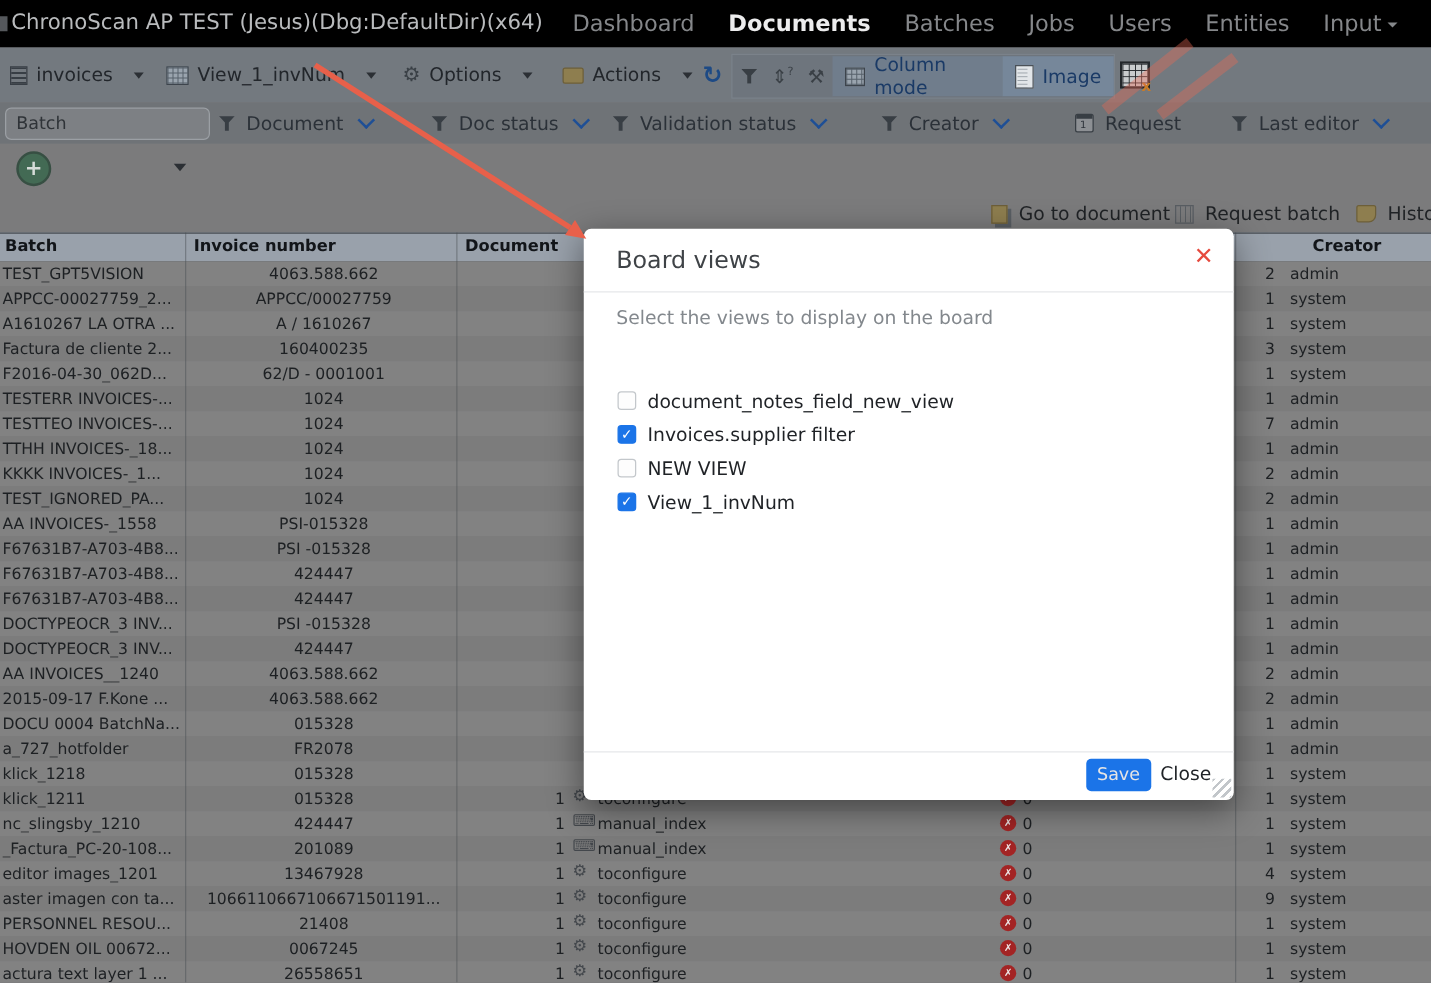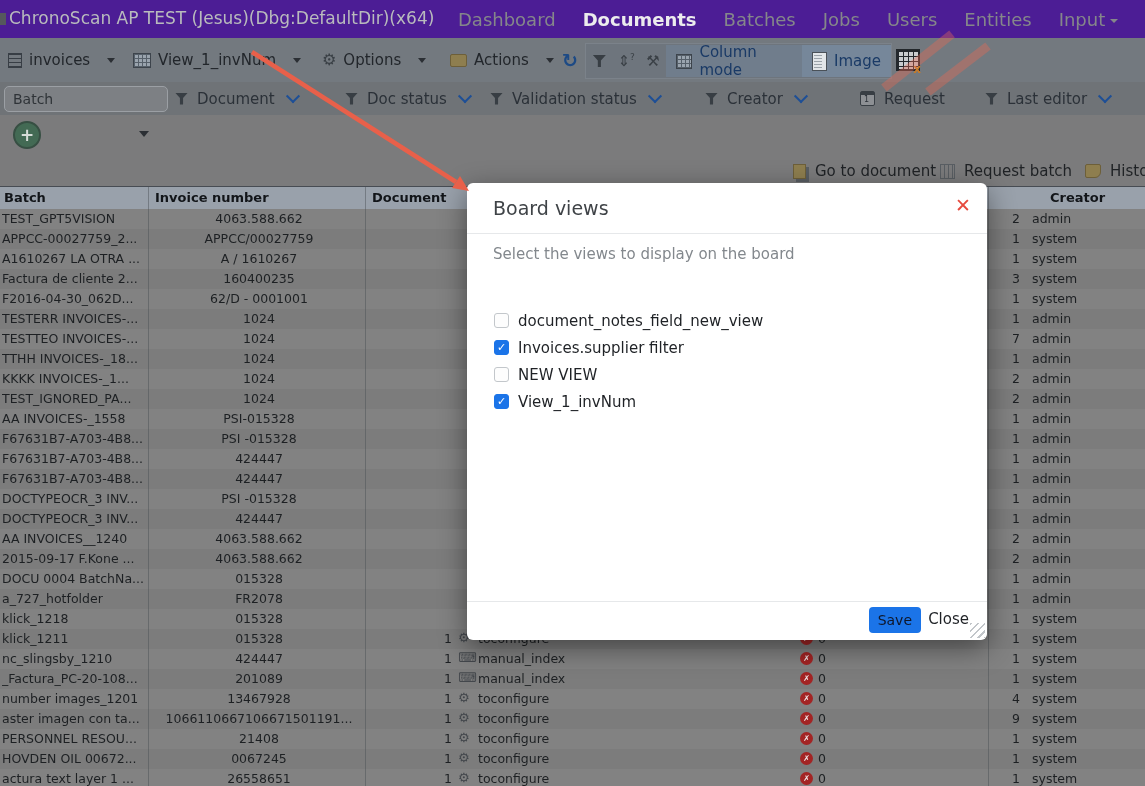--- a/index.html
+++ b/index.html
@@ -2,21 +2,21 @@
 <html><head>
 <meta charset="utf-8">
 <style>
   html,body{margin:0;padding:0;}
   body{
     width:1145px;height:786px;overflow:hidden;position:relative;
     background:#7b7b7c;font-family:"DejaVu Sans",sans-serif;
     -webkit-font-smoothing:antialiased;
   }
   
-  .navbar{position:absolute;left:0;top:0;width:1145px;height:38px;background:#4c1d95;}
+  .navbar{position:absolute;left:0;top:0;width:1145px;height:38px;background:#000000;}
   .brand-frag{position:absolute;left:0px;top:13px;width:6px;height:12px;background:#55585c;}
   .app-title{position:absolute;left:9px;top:8px;font-size:17px;color:#b9bbbd;white-space:nowrap;}
   .nav-menu{position:absolute;left:458px;top:0;height:38px;display:flex;align-items:center;gap:27px;white-space:nowrap;}
   .nav-item{font-size:18px;color:#85878a;cursor:pointer;}
   .nav-item.active{color:#ececed;font-weight:bold;}
   .nav-caret{display:inline-block;margin-left:5px;width:0;height:0;border-left:4px solid transparent;border-right:4px solid transparent;border-top:4px solid #85878a;vertical-align:middle;}
   
   .toolbar{position:absolute;left:0;top:38px;width:1145px;height:44px;background:#73797f;}
   .tb-item{position:absolute;top:0;height:44px;display:flex;align-items:center;gap:7px;color:#22262b;font-size:15px;cursor:pointer;white-space:nowrap;}
   .tb-caret{width:0;height:0;border-left:4px solid transparent;border-right:4px solid transparent;border-top:5px solid #2b2f34;margin-left:10px;}
@@ -90,21 +90,21 @@
   .modal-title{position:absolute;left:26px;top:14px;font-size:19px;color:#3f4347;}
   .modal-x{position:absolute;right:16px;top:11px;font-size:19px;font-weight:bold;color:#e64a3e;cursor:pointer;}
   .modal-hr{position:absolute;left:0;top:50px;width:100%;height:1px;background:#e6e8ea;}
   .modal-sub{position:absolute;left:26px;top:62px;font-size:15px;color:#83888d;}
   .modal-opts{position:absolute;left:0;top:88px;width:100%;margin-top:36px;}
   .opt{position:relative;height:27px;display:flex;align-items:center;}
   .cb{position:absolute;left:27px;width:15px;height:15px;border-radius:3px;background:#fdfdfd;border:1.5px solid #c3c7cb;box-sizing:border-box;cursor:pointer;}
   .cb.on{background:#1b74e8;border-color:#1b74e8;color:#fff;font-size:11px;font-weight:bold;display:flex;align-items:center;justify-content:center;}
   .opt-label{position:absolute;left:51px;font-size:15px;color:#1f2226;white-space:nowrap;}
   .modal-fr{position:absolute;left:0;top:418px;width:100%;height:1px;background:#e6e8ea;}
-  .btn-save{position:absolute;right:66px;top:424px;height:26px;padding:0 9px;background:#1b74e8;color:#0f172a;border:none;border-radius:4px;
+  .btn-save{position:absolute;right:66px;top:424px;height:26px;padding:0 9px;background:#1b74e8;color:#e5e5e5;border:none;border-radius:4px;
     font-family:"DejaVu Sans",sans-serif;font-size:14px;cursor:pointer;}
   .btn-close{position:absolute;right:18px;top:427px;font-size:15px;color:#1f2226;cursor:pointer;}
   .grip{position:absolute;right:2px;bottom:2px;width:15px;height:15px;
     background:repeating-linear-gradient(135deg,#c2c6ca 0 2px,transparent 2px 5px);cursor:nwse-resize;}
   
   .anno{position:absolute;inset:0;z-index:50;pointer-events:none;}
 </style>
 </head>
 <body>
 
@@ -385,21 +385,21 @@
         <span class="cell c-invoice">201089</span>
         <span class="cell c-doc">1</span>
         <span class="cell c-sicon">⌨</span>
         <span class="cell c-status">manual_index</span>
         <span class="c-errbadge cell">✗</span>
         <span class="cell c-errn">0</span>
         <span class="cell c-count">1</span>
         <span class="cell c-creator">system</span>
       </div>
       <div class="trow odd">
-        <span class="cell c-batch">number images_1201</span>
+        <span class="cell c-batch">editor images_1201</span>
         <span class="cell c-invoice">13467928</span>
         <span class="cell c-doc">1</span>
         <span class="cell c-sicon">⚙</span>
         <span class="cell c-status">toconfigure</span>
         <span class="c-errbadge cell">✗</span>
         <span class="cell c-errn">0</span>
         <span class="cell c-count">4</span>
         <span class="cell c-creator">system</span>
       </div>
       <div class="trow even">

